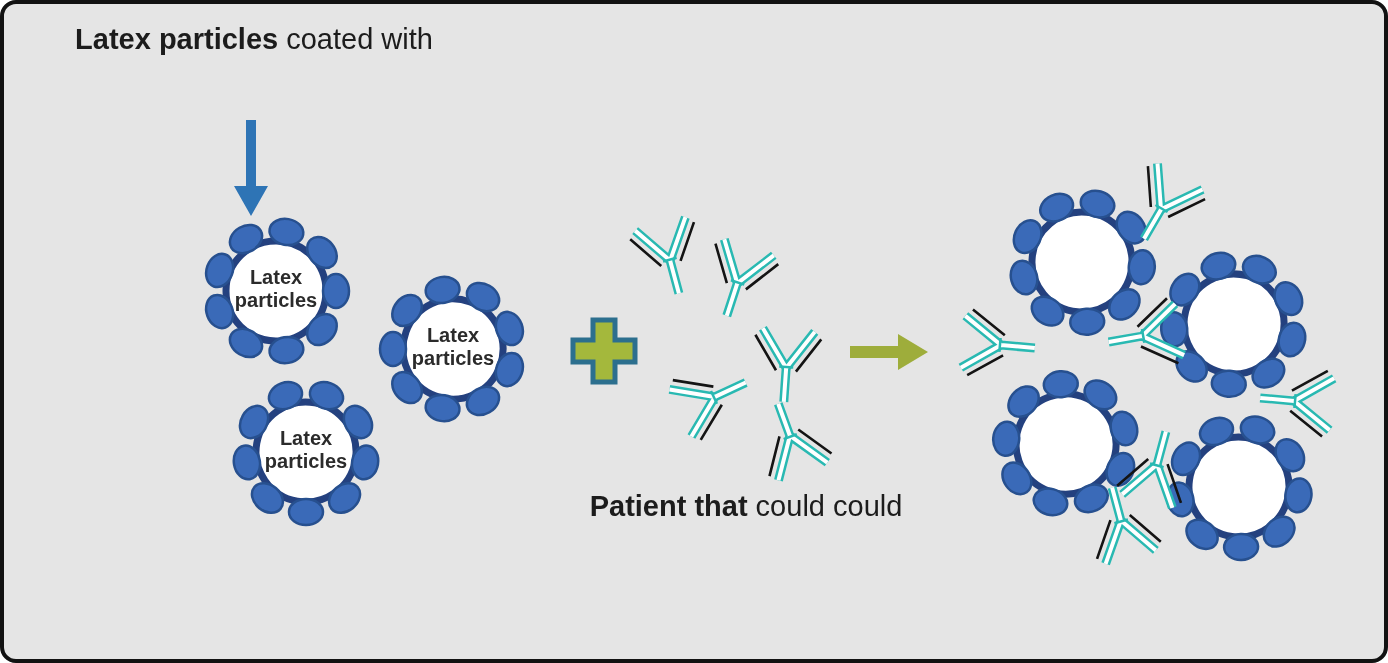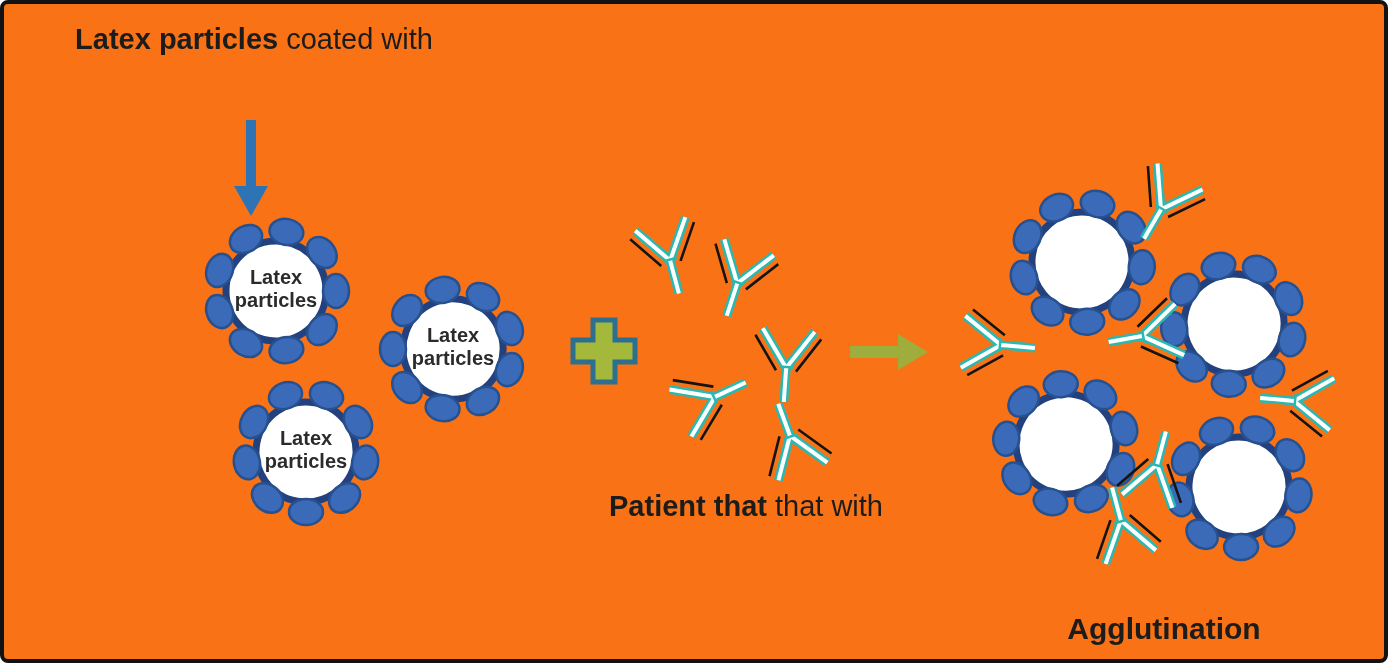--- a/index.html
+++ b/index.html
@@ -2,22 +2,22 @@
 <html><head>
 <meta charset="utf-8">
 <style>
   html, body { margin: 0; padding: 0; background: #ffffff; }
   .canvas {
     position: relative;
     width: 1388px;
     height: 663px;
     box-sizing: border-box;
     border: 4px solid #121212;
-    border-radius: 8px;
-    background: #f97316;
+    border-radius: 16px;
+    background: #e5e5e5;
     font-family: "Liberation Sans", sans-serif;
     color: #1c1c1c;
     overflow: hidden;
   }
   .diagram-svg { position: absolute; left: 0; top: 0; width: 1380px; height: 655px; }
   .txt { position: absolute; text-align: center; }
   .title-block {
     left: 10px; top: 14px; width: 480px;
     font-size: 29px; line-height: 43px;
   }
@@ -99,18 +99,17 @@
 
   <div class="txt title-block">
     <span class="bold">Latex particles</span><span> coated with</span><br>
   </div>
 
   <div class="circle-label" style="left:212px; top:262px;">Latex particles</div>
   <div class="circle-label" style="left:389px; top:320px;">Latex particles</div>
   <div class="circle-label" style="left:242px; top:423px;">Latex particles</div>
 
   <div class="txt serum-block">
-    <span class="bold">Patient that</span><span> that with</span><br>
+    <span class="bold">Patient that</span><span> could could</span><br>
   </div>
 
-  <div class="txt agglutination-label">Agglutination</div>
 
 </div>
 
 </body></html>

